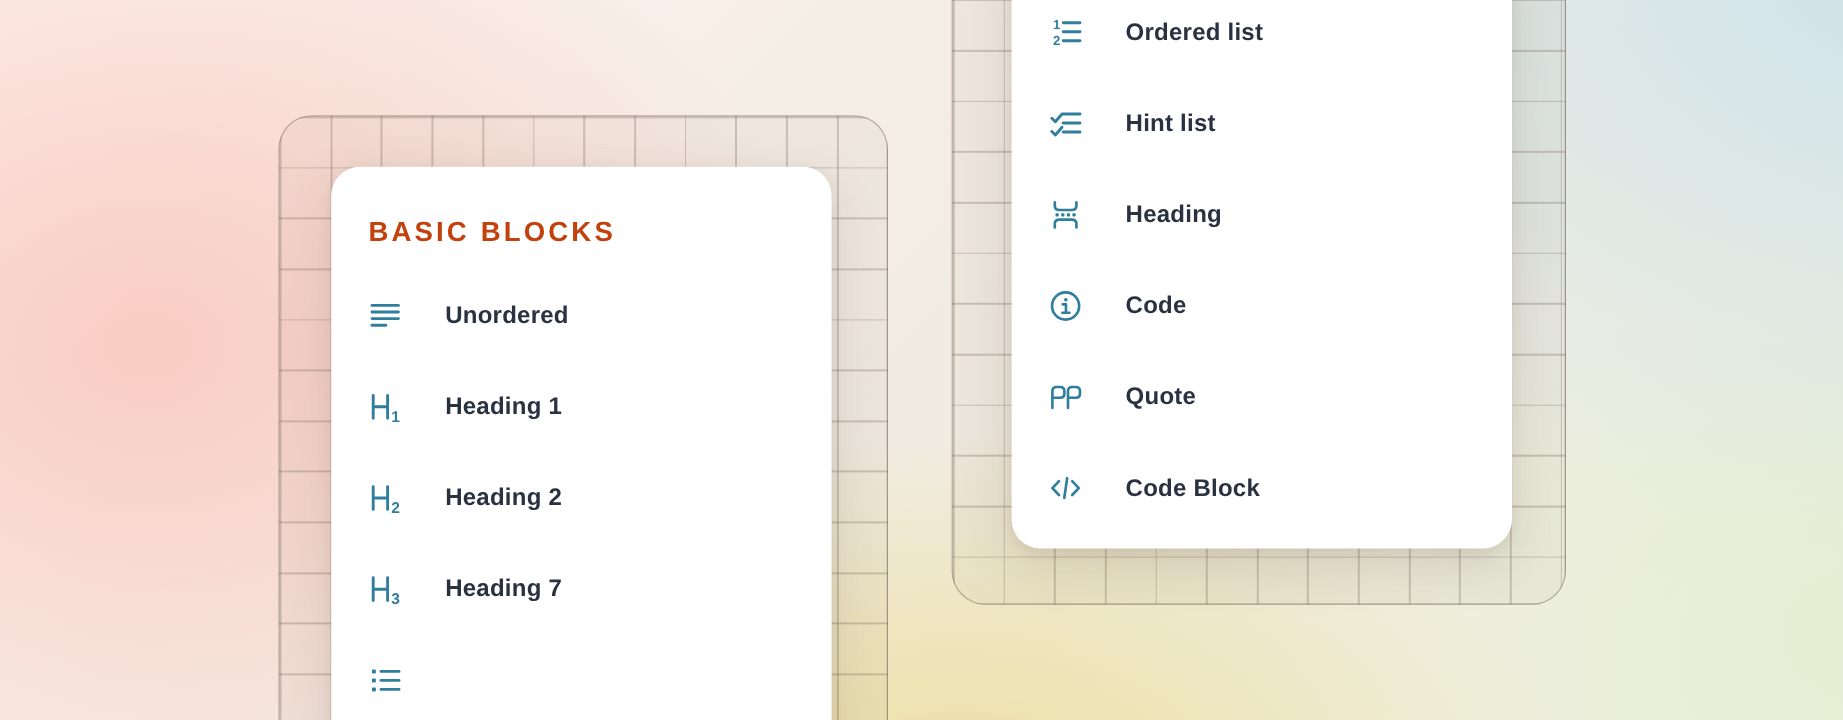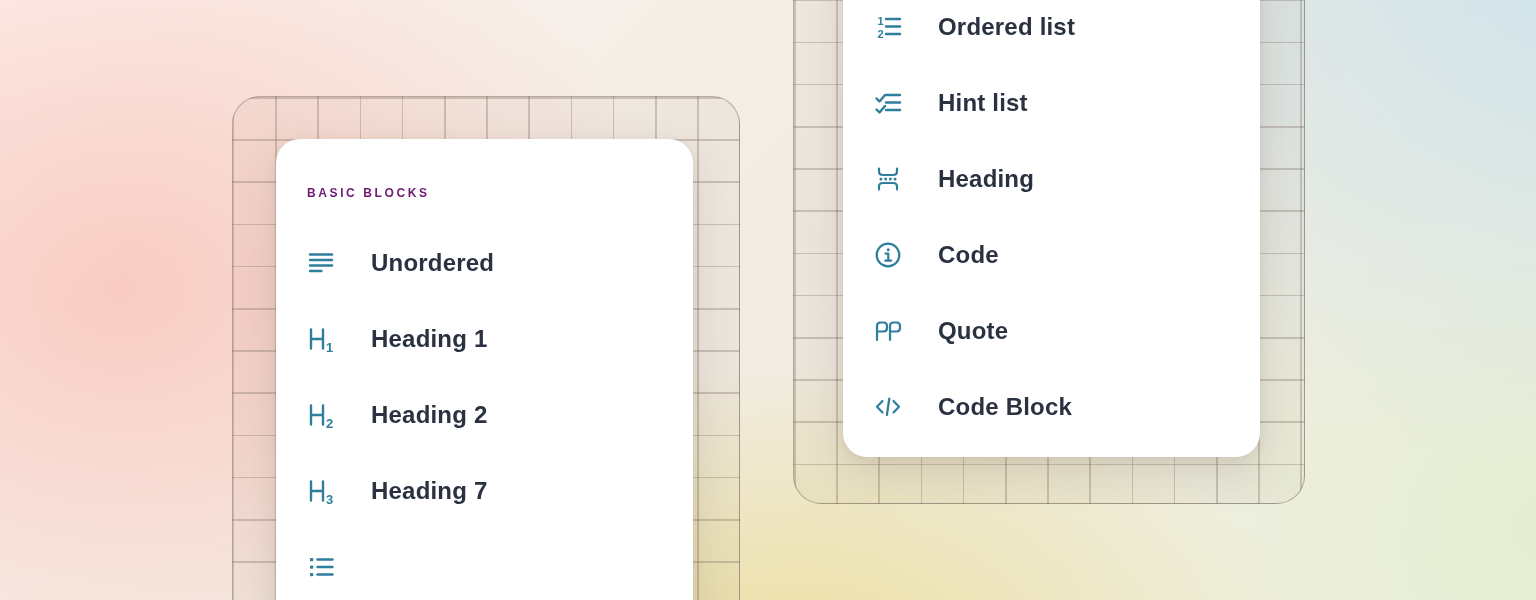--- a/index.html
+++ b/index.html
@@ -28,32 +28,32 @@
   .grid-card.left{left:232px;top:96px;width:506px;height:600px;}
   .grid-card.right{left:793px;top:-86px;width:510px;height:588px;}
   .panel{
     position:absolute;background:#ffffff;border-radius:24px;
     box-shadow:0 14px 42px rgba(100,74,58,0.16), 0 3px 10px rgba(100,74,58,0.08);
   }
   .panel.left{left:276px;top:139px;width:417px;height:520px;padding-top:38px;box-sizing:border-box;}
   .panel.right{left:843px;top:-49px;width:417px;height:506px;padding-top:38px;box-sizing:border-box;}
   .section-label{
     margin:0 16px 0 31px;height:32px;line-height:32px;
-    font-size:12px;font-weight:700;letter-spacing:2.6px;color:#701a75;
+    font-size:23px;font-weight:700;letter-spacing:2.6px;color:#c2410c;
   }
   .items{margin-top:16px;}
   .panel.right .items{margin-top:0;}
   .menu-item{
     height:76px;display:flex;align-items:center;padding-left:31px;cursor:pointer;
   }
   .menu-item .icon{
     width:28px;height:28px;flex:0 0 28px;margin-right:36px;display:block;
   }
   .menu-item .label{
-    font-size:24px;font-weight:700;color:#2A3140;letter-spacing:0.2px;white-space:nowrap;
+    font-size:20px;font-weight:700;color:#2A3140;letter-spacing:0.2px;white-space:nowrap;
   }
   svg{display:block;width:28px;height:28px;}
   .stroke{fill:none;stroke:#2F7E9D;stroke-width:2.4;stroke-linecap:round;stroke-linejoin:round;}
   .thin{stroke-width:2.2;}
   .fill{fill:#2F7E9D;stroke:none;}
   .digit{font-family:"Liberation Sans",sans-serif;font-weight:700;fill:#2F7E9D;stroke:none;}
 </style>
 </head>
 <body>
 

